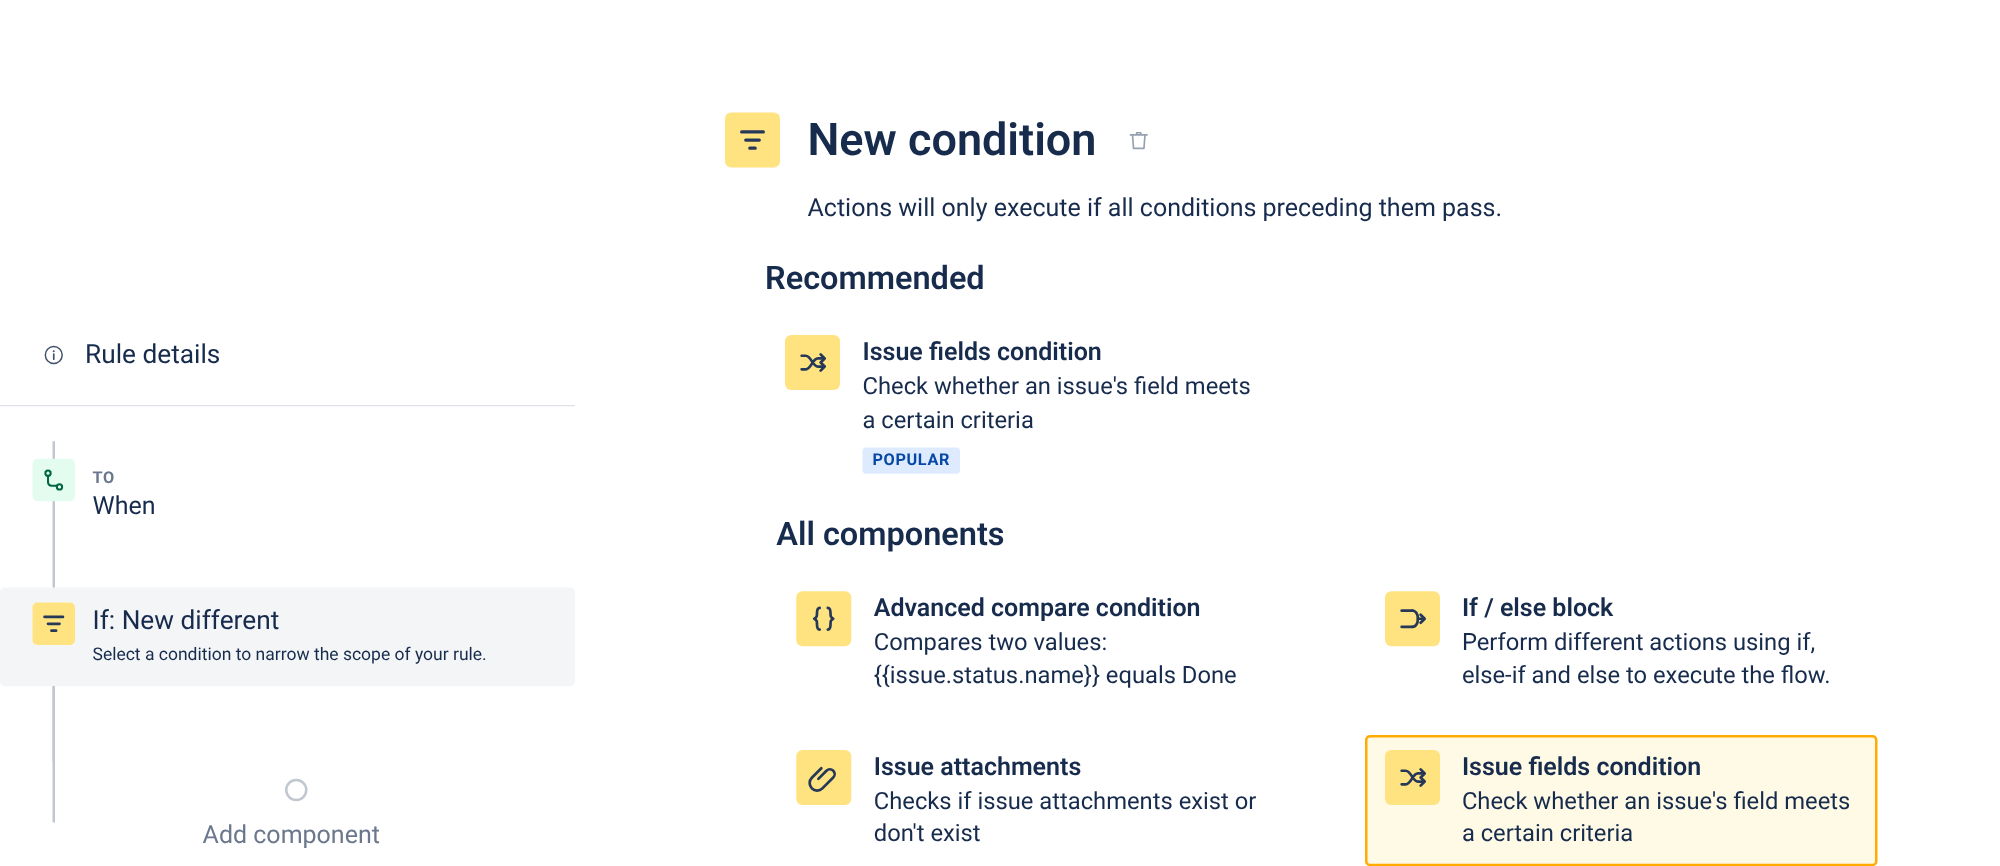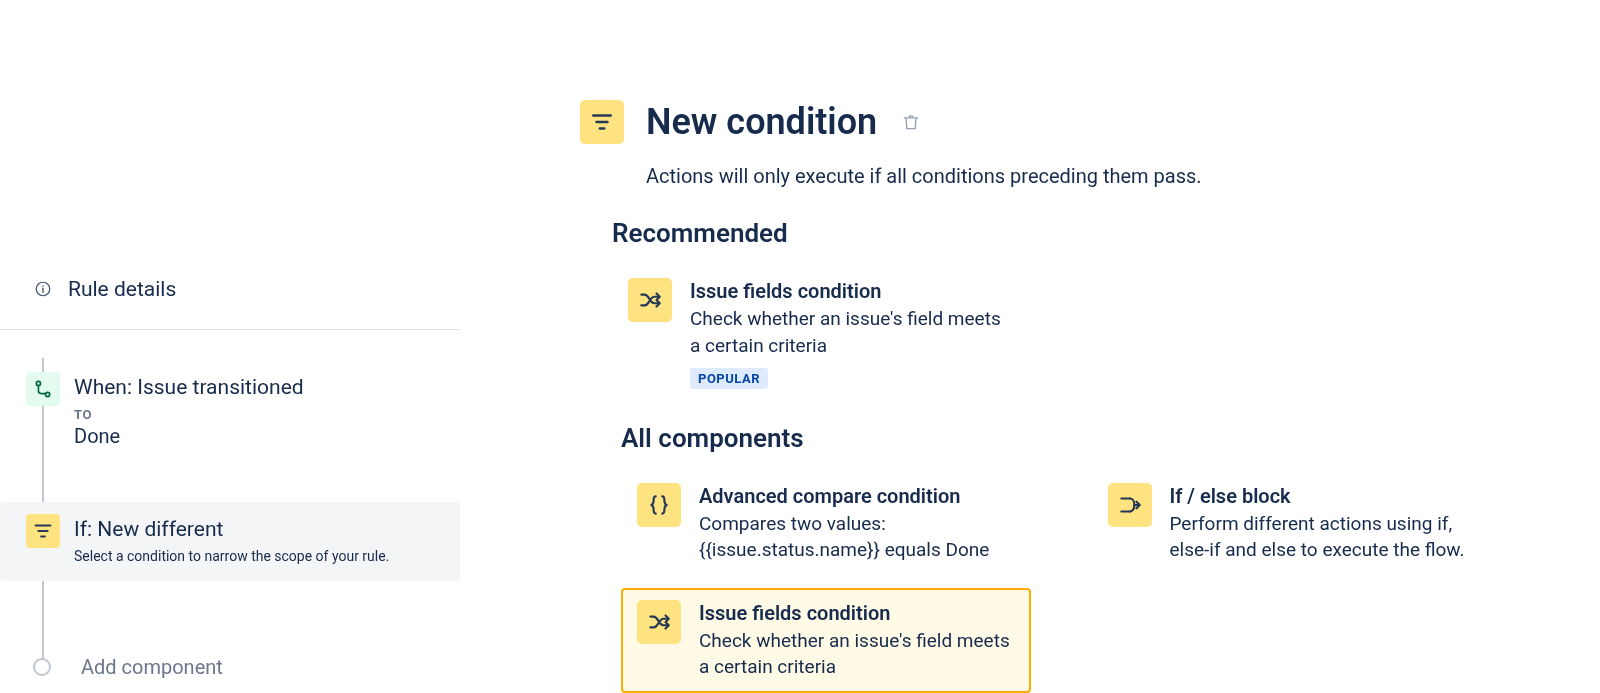--- a/index.html
+++ b/index.html
@@ -74,23 +74,24 @@
   .step .meta-value { font-size: 20px; color: var(--text-primary); margin-top:2px; }
   .step .desc { font-size: 14px; color: var(--text-primary); line-height:1.4; margin-top:2px; }
   .vline {
     position:absolute;
     left: 42px;
     width:2px;
     background: var(--line);
     z-index:0;
   }
   .add-row {
-    display:flex; align-items:center; gap:30px;
+    display:flex; align-items:center; gap:14px;
     padding: 14px 20px 14px 26px;
     position:relative;
+    flex-direction:column;
   }
   .add-dot {
     width:18px; height:18px;
     border:2px solid var(--line);
     border-radius:50%;
     background:#fff;
     flex-shrink:0;
     margin-left:7px;
     z-index:1;
   }
@@ -105,21 +106,21 @@
     background: var(--bg-yellow-dark);
     border-radius:5px;
     display:flex; align-items:center; justify-content:center;
   }
   .main-title { font-size:36px; font-weight:600; color:var(--text-primary); }
   .trash-icon { width:20px; height:20px; color:#97A0AF; margin-left:2px; }
   .subtitle { font-size:20px; color:var(--text-primary); margin: 20px 0 30px 66px; }
   .section { margin-left: 32px; }
   .section-heading { font-size:26px; font-weight:600; margin: 14px 0 18px 0; color:var(--text-primary); }
   .card-list { display:flex; flex-direction:column; gap:8px; }
-  .card-grid { display:grid; grid-template-columns: 1fr 1fr; gap: 12px 22px; }
+  .card-grid { display:grid; grid-template-columns: 1fr 1fr; gap: 22px 22px; }
   .card {
     display:flex; align-items:flex-start; gap:18px;
     padding:10px 14px;
     border: 2px solid transparent;
     border-radius:4px;
     cursor:pointer;
     max-width: 410px;
   }
   .card.highlight {
     border-color: var(--highlight-border);
@@ -198,23 +199,22 @@
     <div class="chain">
       <div class="vline" style="top:28px; height:305px;"></div>
 
       <div class="step">
         <div class="step-icon green">
           <svg width="22" height="22" viewBox="0 0 24 24" style="color:#006644">
               <use href="#icon-trigger"></use>
             </svg>
         </div>
         <div class="body">
-          <div class="title">When: Issue transitioned</div>
           <div class="meta-label">TO</div>
-          <div class="meta-value">Done</div>
+          <div class="meta-value">When</div>
         </div>
       </div>
 
       <div style="height:40px"></div>
 
       <div class="step active">
         <div class="step-icon yellow">
           <svg width="22" height="22" viewBox="0 0 24 24" style="color:var(--icon-stroke)">
               <use href="#icon-filter"></use>
             </svg>
@@ -283,20 +283,31 @@
             <div class="card-icon">
               <svg width="26" height="26" viewBox="0 0 24 24" style="color:var(--icon-stroke)">
                 <use href="#icon-branch"></use>
               </svg>
             </div>
             <div class="card-body">
               <div class="card-title">If / else block</div>
               <div class="card-desc">Perform different actions using if, else-if and else to execute the flow.</div>
             </div>
           </div>
+          <div class="card">
+            <div class="card-icon">
+              <svg width="26" height="26" viewBox="0 0 24 24" style="color:var(--icon-stroke)">
+                <use href="#icon-attachment"></use>
+              </svg>
+            </div>
+            <div class="card-body">
+              <div class="card-title">Issue attachments</div>
+              <div class="card-desc">Checks if issue attachments exist or don't exist</div>
+            </div>
+          </div>
           <div class="card highlight">
             <div class="card-icon">
               <svg width="26" height="26" viewBox="0 0 24 24" style="color:var(--icon-stroke)">
                 <use href="#icon-shuffle"></use>
               </svg>
             </div>
             <div class="card-body">
               <div class="card-title">Issue fields condition</div>
               <div class="card-desc">Check whether an issue's field meets a certain criteria</div>
             </div>

